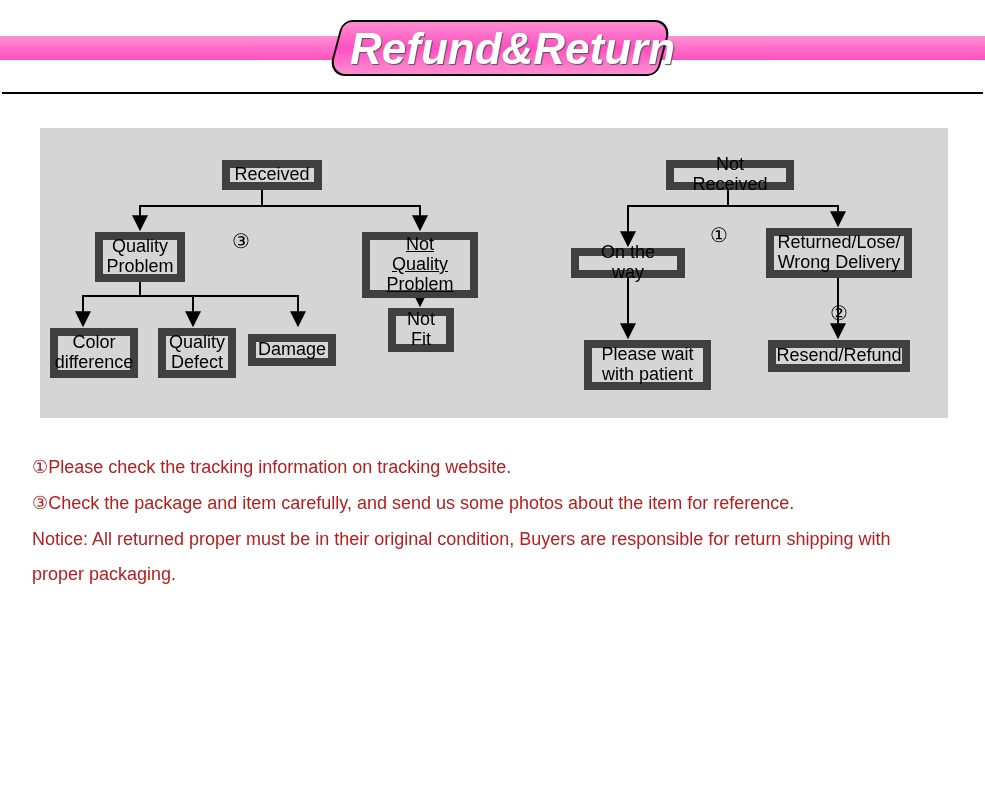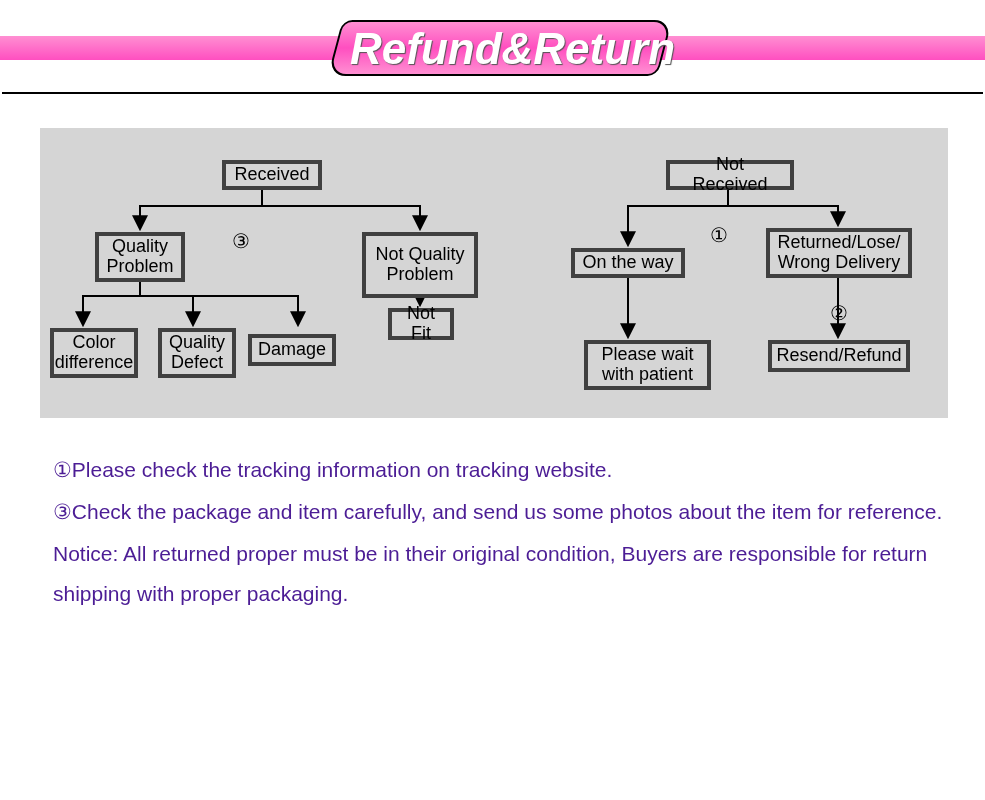--- a/index.html
+++ b/index.html
@@ -53,21 +53,21 @@
   .diagram-bg {
     position: absolute;
     top: 128px;
     left: 40px;
     width: 908px;
     height: 290px;
     background: #d5d5d5;
   }
   .boxlabel {
     position: absolute;
-    border: 4px solid #404040;
+    border: 8px solid #404040;
     background: #d5d5d5;
     font-size: 18px;
     line-height: 1.1;
     display: flex;
     align-items: center;
     justify-content: center;
     text-align: center;
     padding: 3px 6px;
   }
   .circled {
@@ -81,25 +81,25 @@
   svg.connectors {
     position: absolute;
     top: 128px;
     left: 40px;
     width: 908px;
     height: 290px;
   }
   .instructions {
     position: absolute;
     top: 450px;
-    left: 53px;
+    left: 32px;
     width: 908px;
-    font-size: 21px;
+    font-size: 18px;
     line-height: 1.9;
-    color: #4c1d95;
+    color: #b91c1c;
   }
   .instructions p { margin-bottom: 2px; }
 </style>
 </head>
 <body>
 
 <div class="pink-bar"></div>
 <div class="title-badge"></div>
 <div class="title-text">Refund&amp;Return</div>
 <div class="hr"></div>
@@ -128,23 +128,23 @@
 
     <path d="M588,148 V208" marker-end="url(#ah)"></path>
 
     <path d="M798,148 V208" marker-end="url(#ah)"></path>
   </g>
 </svg>
 
 <div class="boxlabel" style="left:222px; top:160px; width:100px; height:30px;">Received</div>
 <div class="boxlabel" style="left:95px; top:232px; width:90px; height:50px; white-space:pre-line;">Quality
 Problem</div>
-<div class="boxlabel" style="left:362px; top:232px; width:116px; height:66px; white-space:pre-line;">Not Quality
+<div class="boxlabel" style="left:362px; top:232px; width:116px; height:66px; white-space:pre-line;text-decoration:underline;">Not Quality
 Problem</div>
-<div class="boxlabel" style="left:388px; top:308px; width:66px; height:32px;">Not Fit</div>
+<div class="boxlabel" style="left:388px; top:308px; width:66px; height:44px;">Not Fit</div>
 <div class="boxlabel" style="left:50px; top:328px; width:88px; height:50px; white-space:pre-line;">Color
 difference</div>
 <div class="boxlabel" style="left:158px; top:328px; width:78px; height:50px; white-space:pre-line;">Quality
 Defect</div>
 <div class="boxlabel" style="left:248px; top:334px; width:88px; height:32px;text-align:right;">Damage</div>
 
 <div class="boxlabel" style="left:666px; top:160px; width:128px; height:30px;">Not Received</div>
 <div class="boxlabel" style="left:571px; top:248px; width:114px; height:30px;">On the way</div>
 <div class="boxlabel" style="left:766px; top:228px; width:146px; height:50px; white-space:pre-line;">Returned/Lose/
 Wrong Delivery</div>

